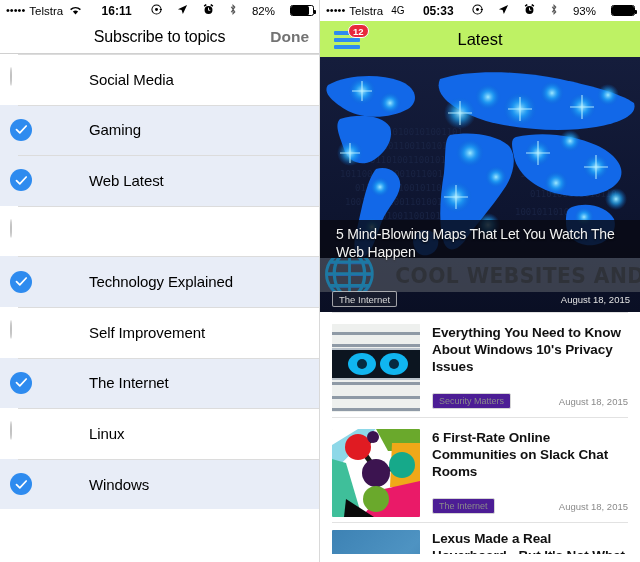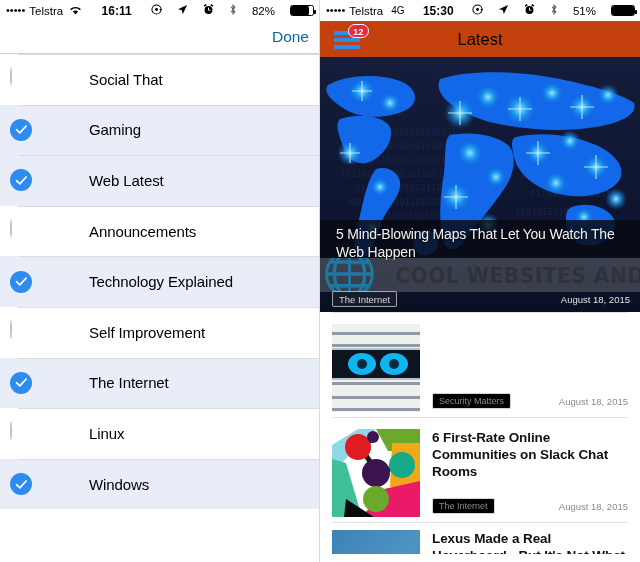--- a/index.html
+++ b/index.html
@@ -40,21 +40,21 @@
   .batt > i { display:block; height: 100%; background:#000; border-radius:1.5px; }
 
   
   .navbar-left {
     height: 32px; display:flex; align-items:center; justify-content:center;
     position: relative; background:#fff;
   }
   .nav-title { font-size: 16px; font-weight: 500; color:#000; letter-spacing:-0.2px; }
   .done-btn {
     position:absolute; right: 10px; top: 50%; transform: translateY(-50%);
-    font-size: 15.5px; color:#0369a1; font-weight: 400; cursor:pointer;
+    font-size: 15.5px; color:#737373; font-weight: 700; cursor:pointer;
   }
   .nav-sep { height:1px; background:#d0d0d0; width:100%; }
 
   
   .topics { background:#fff; }
   .topic-row {
     height: 50.6px; display:flex; align-items:center; position:relative;
     background:#ffffff; cursor:pointer;
   }
   .topic-row.on { background:#e8edf7;text-align:center; }
@@ -71,21 +71,21 @@
     display:flex; align-items:center; justify-content:center;
   }
   .cbox .fill svg { display:block; }
   .topic-label {
     margin-left: 57px; font-size: 15px; color:#000; letter-spacing:-0.1px;
   }
 
   
   .navbar-right {
     height: 36px; display:flex; align-items:center; justify-content:center;
-    position:relative; background:#c2410c;
+    position:relative; background:#bef264;
   }
   .nav-title-r { font-size: 16.5px; font-weight: 500; color:#000; }
   .hamburger {
     position:absolute; left: 14px; top: 9px; width: 26px; height: 20px; cursor:pointer;
   }
   .hamburger .bar {
     position:absolute; left:0; width:26px; height:3.5px; background:#2e8bef; border-radius:1px;
   }
   .hamburger .bar.b1 { top: 1px; }
   .hamburger .bar.b2 { top: 8px; }
@@ -154,21 +154,21 @@
   .art-body { flex:1; padding-left: 12px; display:flex; flex-direction:column; min-width:0; }
   .art-title {
     font-size: 13.5px; font-weight: bold; color:#111; line-height: 1.27; letter-spacing:-0.1px;
   }
   .art-meta {
     margin-top:auto; display:flex; align-items:center; justify-content:space-between;
     padding-bottom: 8px;
   }
   .art-tag {
     font-size: 9px; color:#8a8a8a; border:1px solid #d5d5d5; border-radius:2px;
-    padding: 2px 6px; background:#000000;
+    padding: 2px 6px; background:#4c1d95;
   }
   .art-date { font-size: 9.5px; color:#8a8a8a; }
   .article.partial { height: 32px; overflow:hidden; padding-top: 8px; }
   .article.partial .thumb { height: 32px; }
 </style>
 </head>
 <body>
 
 <div class="screen">
 
@@ -212,29 +212,30 @@
             </svg>
         </span>
         <span class="batt-pct">82%</span>
         <span class="batt">
             <i style="width:82%"></i>
           </span>
       </div>
     </div>
 
     <div class="navbar-left">
+      <span class="nav-title">Subscribe to topics</span>
       <span class="done-btn">Done</span>
     </div>
     <div class="nav-sep"></div>
 
     <div class="topics" id="topic-list">
         <div class="topic-row">
           <span class="sep"></span>
           <span class="cbox"><span class="ring"></span></span>
-          <span class="topic-label">Social That</span>
+          <span class="topic-label">Social Media</span>
         </div>
         <div class="topic-row on">
           <span class="sep"></span>
           <span class="cbox">
             <span class="fill">
               <svg width="13" height="11" viewBox="0 0 13 11">
                 <path d="M1.5 5.6 L4.8 8.8 L11.2 2" stroke="#fff" stroke-width="1.7" fill="none" stroke-linecap="round" stroke-linejoin="round"></path>
               </svg>
             </span>
           </span>
@@ -247,21 +248,20 @@
               <svg width="13" height="11" viewBox="0 0 13 11">
                 <path d="M1.5 5.6 L4.8 8.8 L11.2 2" stroke="#fff" stroke-width="1.7" fill="none" stroke-linecap="round" stroke-linejoin="round"></path>
               </svg>
             </span>
           </span>
           <span class="topic-label">Web Latest</span>
         </div>
         <div class="topic-row">
           <span class="sep"></span>
           <span class="cbox"><span class="ring"></span></span>
-          <span class="topic-label">Announcements</span>
         </div>
         <div class="topic-row on">
           <span class="sep"></span>
           <span class="cbox">
             <span class="fill">
               <svg width="13" height="11" viewBox="0 0 13 11">
                 <path d="M1.5 5.6 L4.8 8.8 L11.2 2" stroke="#fff" stroke-width="1.7" fill="none" stroke-linecap="round" stroke-linejoin="round"></path>
               </svg>
             </span>
           </span>
@@ -303,21 +303,21 @@
   </div>
 
   <div class="panel panel-right">
 
     <div class="statusbar">
       <div class="sb-left">
         <span class="dots">•••••</span>
         <span class="carrier">Telstra</span>
         <span class="netlabel">4G</span>
       </div>
-      <div class="sb-center">15:30</div>
+      <div class="sb-center">05:33</div>
       <div class="sb-right">
         <span class="sb-ic">
           <svg width="11" height="11" viewBox="0 0 12 12">
               <circle cx="6" cy="6" r="5" stroke="#000" stroke-width="1.1" fill="none"></circle>
               <circle cx="6" cy="6" r="1.6" fill="#000"></circle>
               <path d="M9.5 6 h2.3" stroke="#000" stroke-width="1.1"></path>
             </svg>
         </span>
         <span class="sb-ic">
           <svg width="11" height="11" viewBox="0 0 12 12">
@@ -329,21 +329,21 @@
               <circle cx="6" cy="6.6" r="4.3" fill="#000"></circle>
               <path d="M1.2 2.2 L3.6 0.6 M10.8 2.2 L8.4 0.6" stroke="#000" stroke-width="1.6"></path>
               <path d="M6 4 v2.8 h2" stroke="#fff" stroke-width="1" fill="none"></path>
             </svg>
         </span>
         <span class="sb-ic">
           <svg width="8" height="11" viewBox="0 0 8 12">
               <path d="M2 3 L6 8.6 L4 10.6 V1.4 L6 3.4 L2 9" stroke="#555" stroke-width="1.1" fill="none"></path>
             </svg>
         </span>
-        <span class="batt-pct">51%</span>
+        <span class="batt-pct">93%</span>
         <span class="batt">
             <i style="width:100%"></i>
           </span>
       </div>
     </div>
 
     <div class="navbar-right">
       <div class="hamburger">
         <span class="bar b1"></span>
         <span class="bar b2"></span>
@@ -453,20 +453,21 @@
               </g>
               <rect y="26" width="88" height="28" fill="#0c1520"></rect>
               <ellipse cx="30" cy="40" rx="14" ry="11" fill="#10b5f0"></ellipse>
               <ellipse cx="62" cy="40" rx="14" ry="11" fill="#10b5f0"></ellipse>
               <ellipse cx="30" cy="40" rx="5" ry="5" fill="#062a40"></ellipse>
               <ellipse cx="62" cy="40" rx="5" ry="5" fill="#062a40"></ellipse>
               <rect y="24" width="88" height="2" fill="#b9c2cb"></rect>
               <rect y="54" width="88" height="2" fill="#b9c2cb"></rect>
             </svg></div>
           <div class="art-body">
+            <div class="art-title">Everything You Need to Know About Windows 10's Privacy Issues</div>
             <div class="art-meta">
               <span class="art-tag">Security Matters</span>
               <span class="art-date">August 18, 2015</span>
             </div>
           </div>
         </div>
         <div class="article">
           <div class="thumb"><svg width="88" height="88" viewBox="0 0 88 88">
               <rect width="88" height="88" fill="#ffffff"></rect>
               <polygon points="0,16 26,0 44,0 0,44" fill="#8ed8e8"></polygon>

